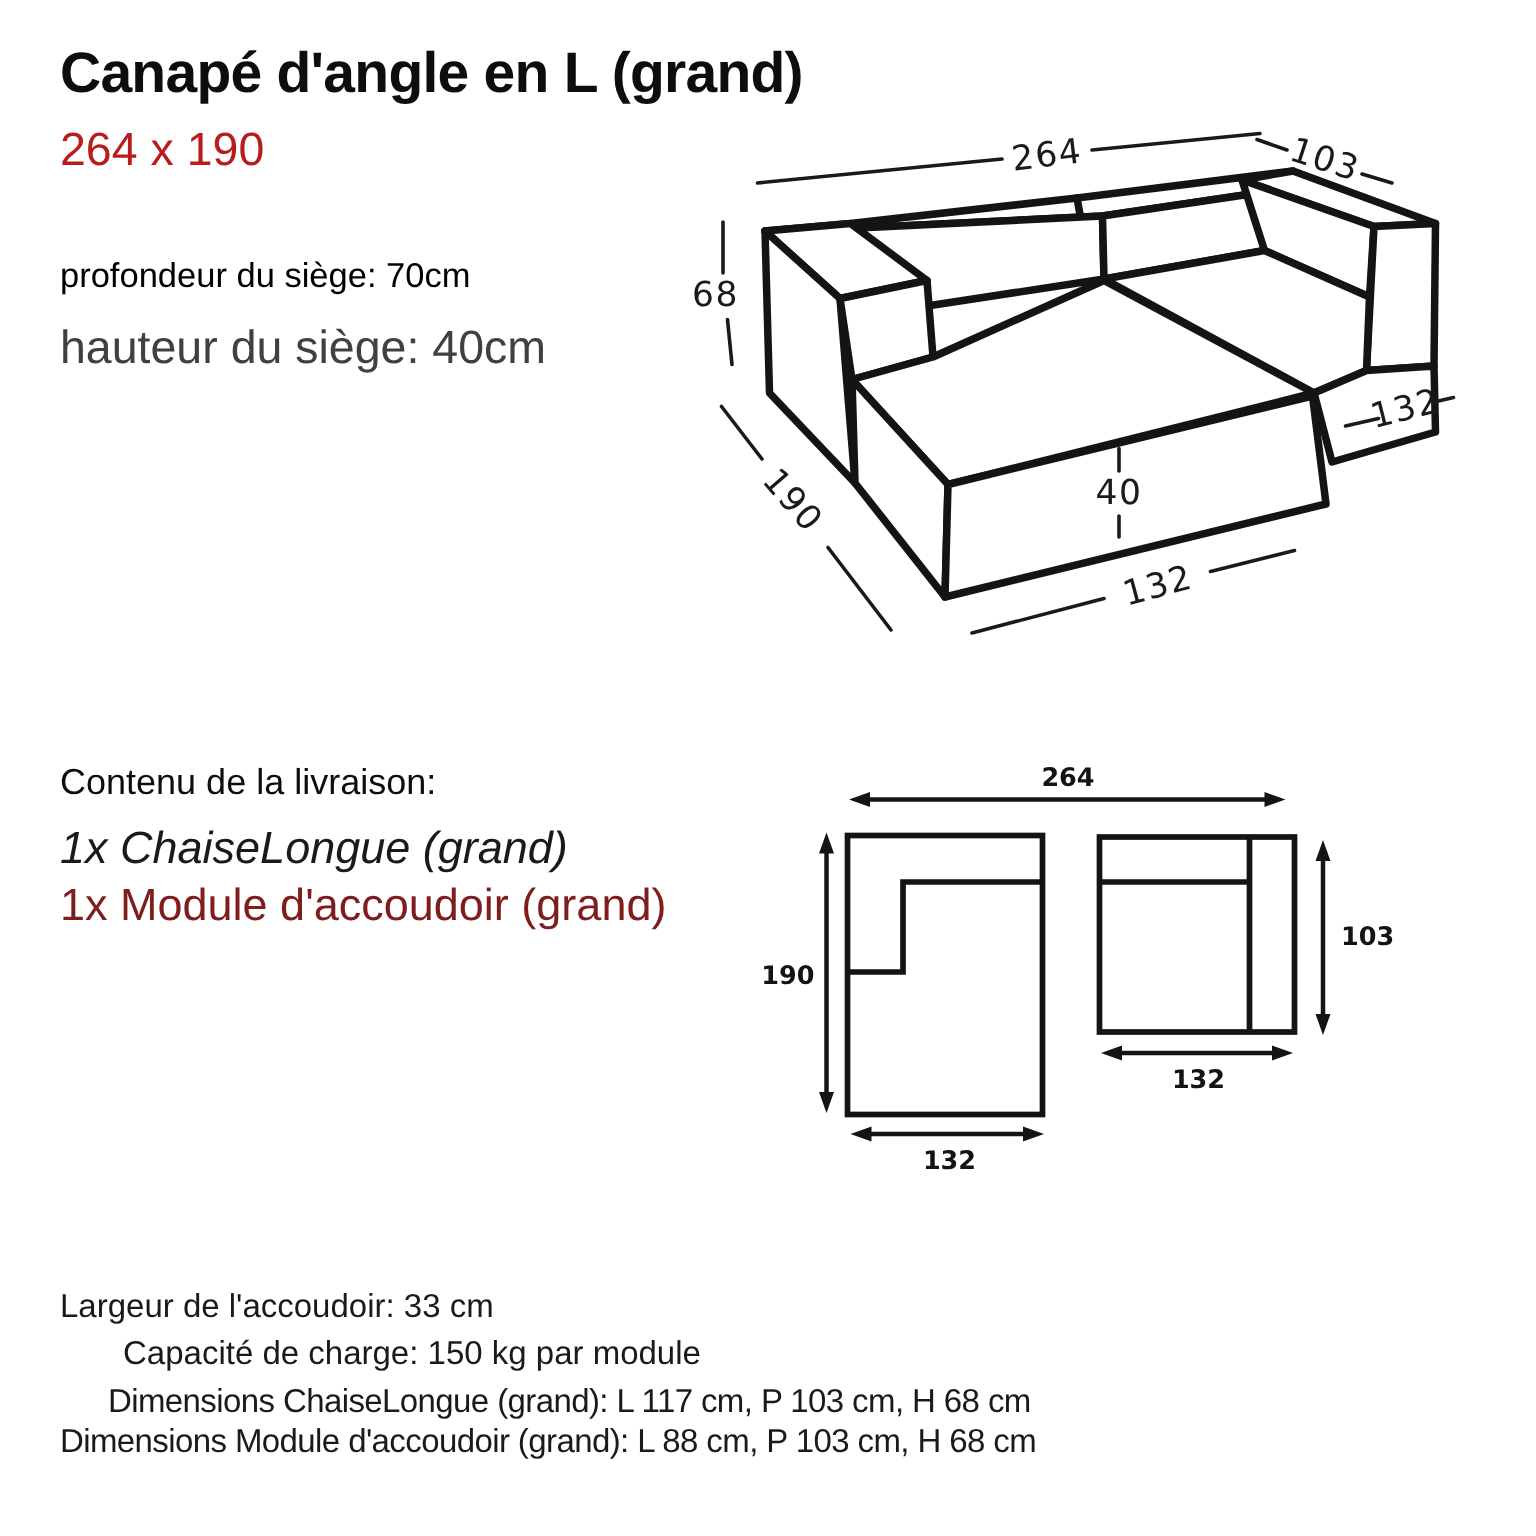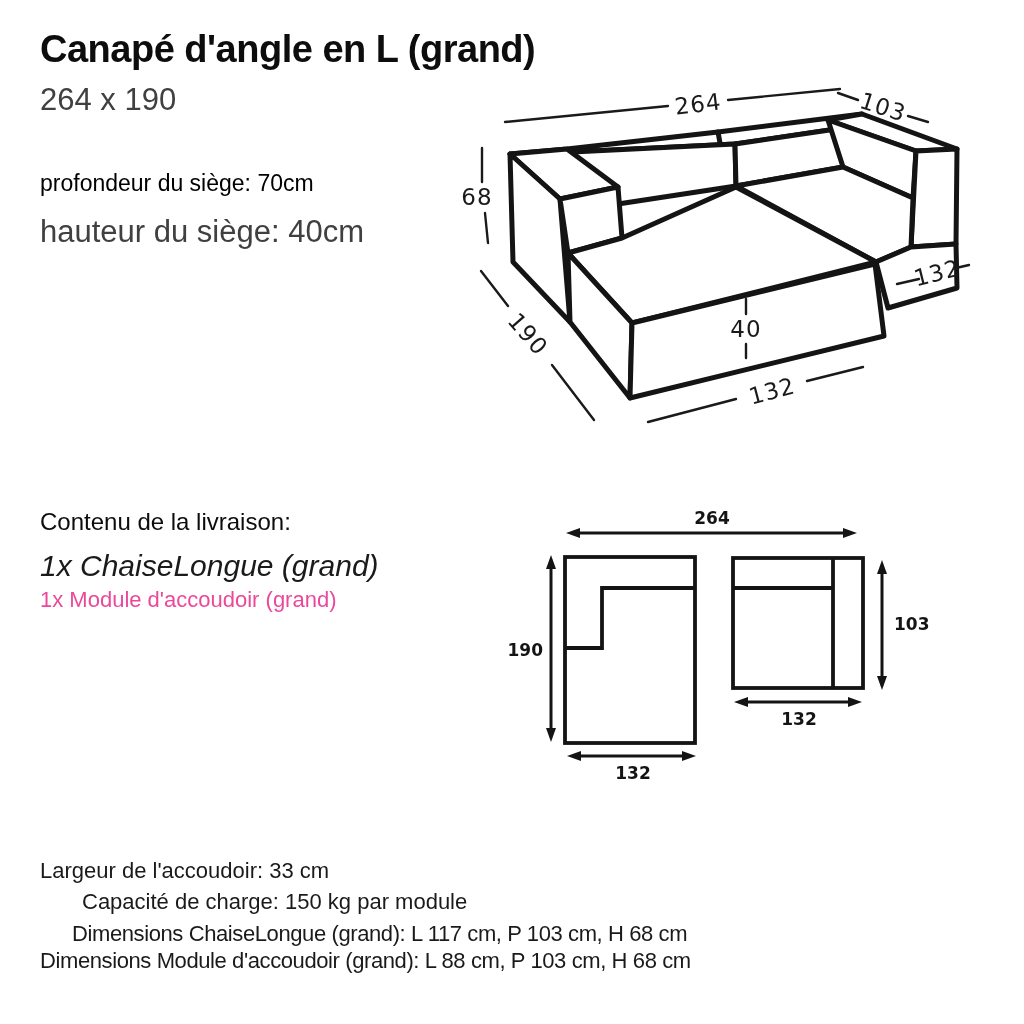--- a/index.html
+++ b/index.html
@@ -1,25 +1,25 @@
 <!DOCTYPE html>
 <html><head>
 <meta charset="utf-8">
 <style>
   html,body{margin:0;padding:0;background:#ffffff;}
   body{width:1024px;height:1024px;position:relative;overflow:hidden;
        font-family:"Liberation Sans",sans-serif;color:#111;}
   .abs{position:absolute;white-space:nowrap;}
   .title{left:40px;top:28px;font-size:38px;font-weight:700;letter-spacing:-0.5px;color:#0d0d0d;}
-  .subtitle{left:40px;top:82px;font-size:31px;color:#404040;}
+  .subtitle{left:40px;top:82px;font-size:31px;color:#b91c1c;}
   .spec1{left:40px;top:170px;font-size:23px;color:#000000;}
   .spec2{left:40px;top:214px;font-size:31px;color:#404040;}
   .deliv-head{left:40px;top:508px;font-size:24px;font-weight:400;color:#0d0d0d;}
   .deliv-1{left:40px;top:549px;font-size:30px;color:#1a1a1a;font-style:italic;}
-  .deliv-2{left:40px;top:587px;font-size:22px;color:#ec4899;}
+  .deliv-2{left:40px;top:587px;font-size:30px;color:#7f1d1d;}
   .foot{font-size:22px;color:#1a1a1a;}
   .f1{left:40px;top:858px;text-align:right;}
   .f2{left:40px;top:889px;margin-left:42px;}
   .f3{left:40px;top:921px;letter-spacing:-0.4px;margin-left:32px;}
   .f4{left:40px;top:948px;letter-spacing:-0.4px;}
   svg{position:absolute;left:0;top:0;}
   .sofa{fill:#ffffff;stroke:#141414;stroke-width:5;stroke-linejoin:round;stroke-linecap:round;}
   .dline{stroke:#1a1a1a;stroke-width:2.4;stroke-linecap:round;fill:none;}
   .dim3d{font-family:"DejaVu Sans",sans-serif;font-size:23px;fill:#1a1a1a;letter-spacing:1px;}
   .plan{fill:none;stroke:#141414;stroke-width:3.8;stroke-linejoin:miter;}

